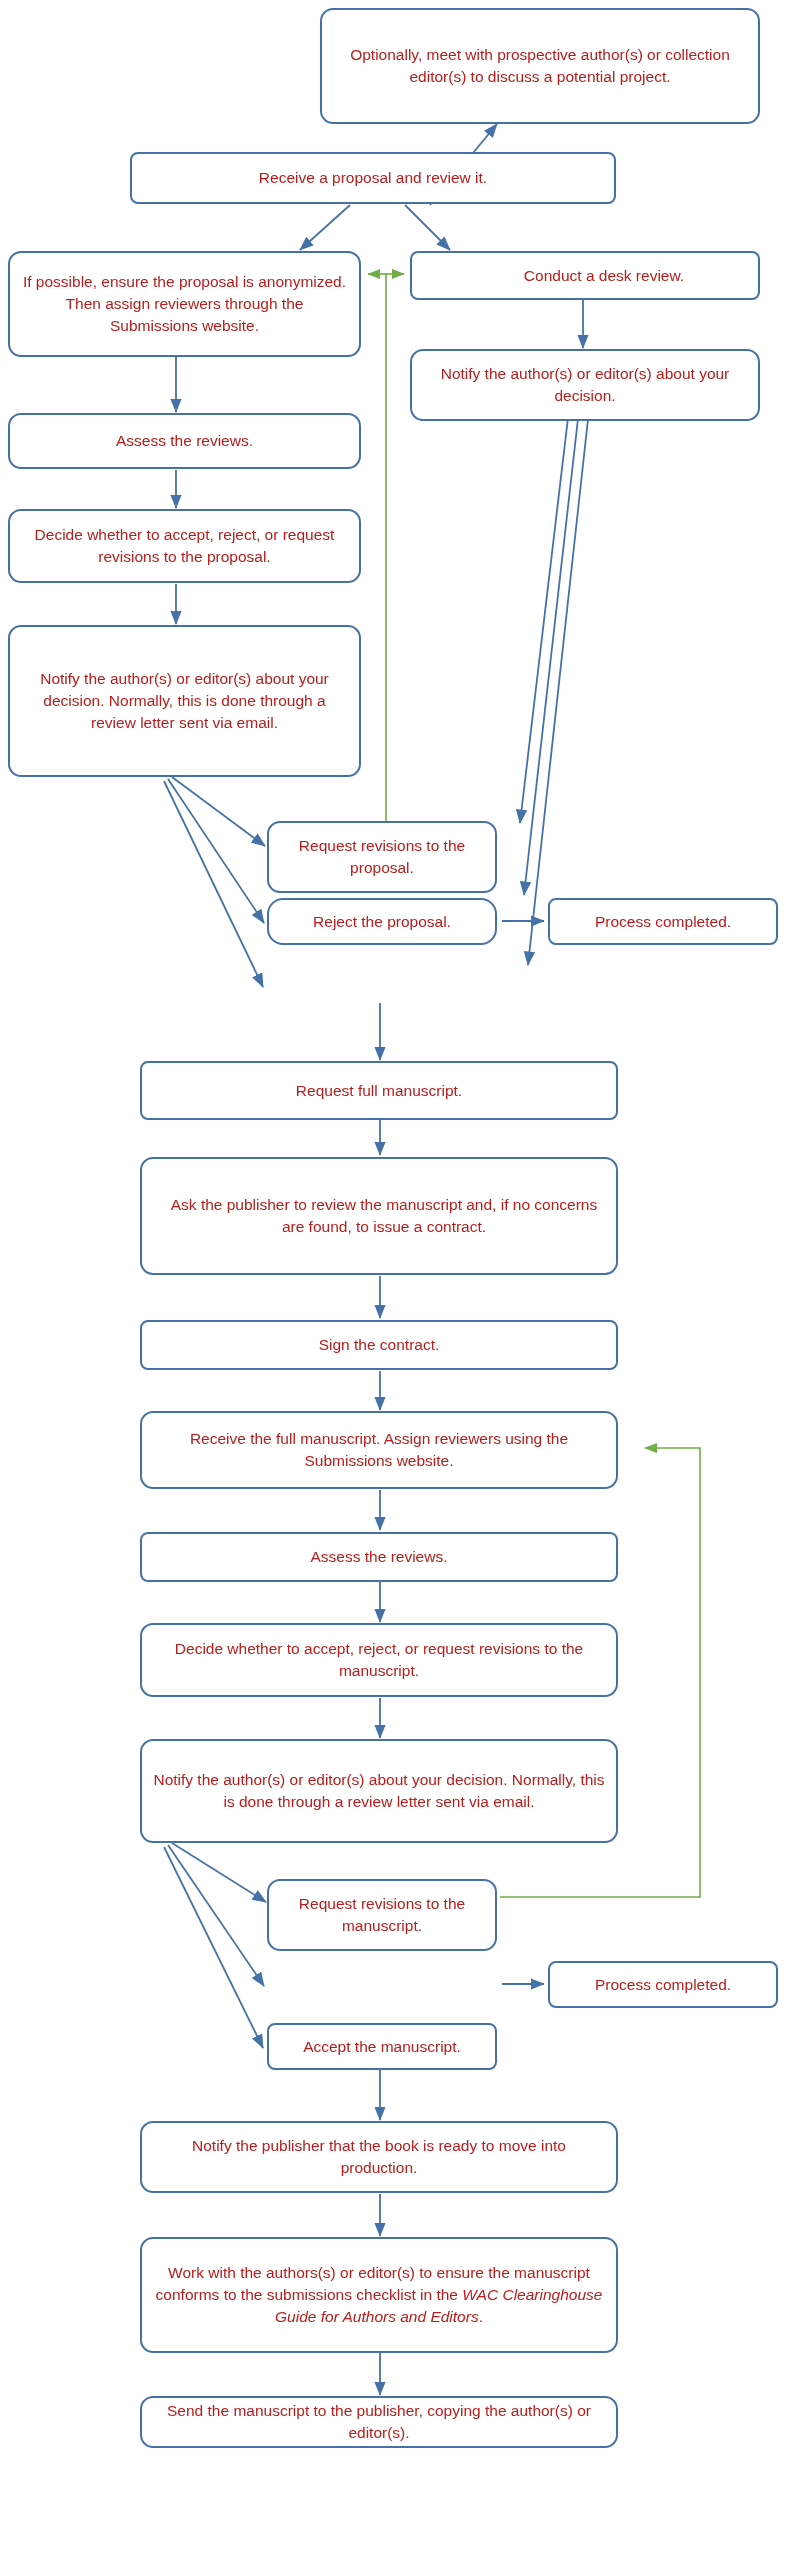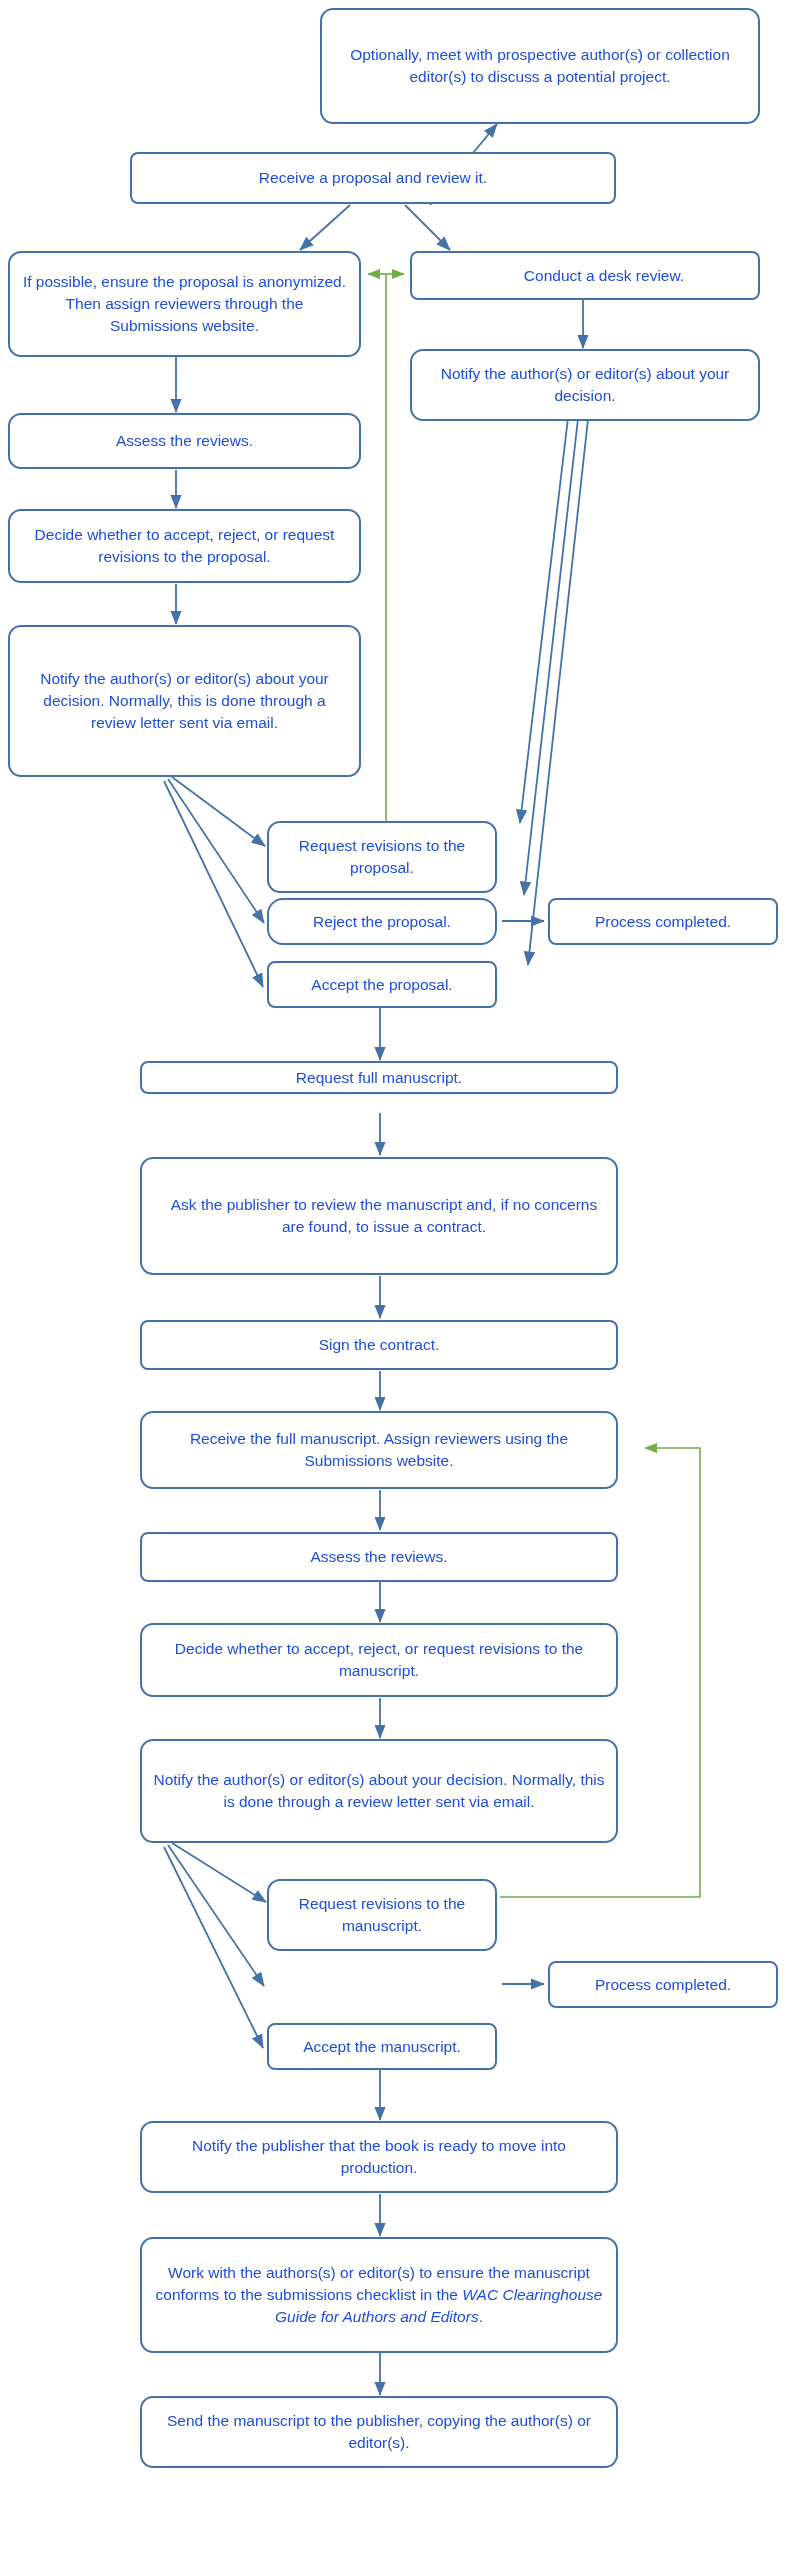--- a/index.html
+++ b/index.html
@@ -22,21 +22,21 @@
     width: 786px;
     height: 2560px;
     pointer-events: none;
   }
   .node {
     position: absolute;
     box-sizing: border-box;
     background: #ffffff;
     border: 2.5px solid #4472a8;
     border-radius: 13px;
-    color: #1d4ed8;
+    color: #b91c1c;
     font-size: 15.5px;
     line-height: 1.42;
     text-align: center;
     display: flex;
     align-items: center;
     justify-content: center;
     padding: 4px 10px;
     z-index: 2;
   }
   .node > span { display: block; width: 100%; }
@@ -150,29 +150,26 @@
   </div>
 
   <div class="node" style="left:267px; top:821px; width:230px; height:72px;">
     <span>Request revisions to the proposal.</span>
   </div>
 
   <div class="node" style="left:267px; top:898px; width:230px; height:47px; border-radius:16px;">
     <span>Reject the proposal.</span>
   </div>
 
-  <div class="node" style="left:267px; top:961px; width:230px; height:47px; border-radius:8px;">
-    <span>Accept the proposal.</span>
-  </div>
 
   <div class="node" style="left:548px; top:898px; width:230px; height:47px; border-radius:8px;">
     <span>Process completed.</span>
   </div>
 
-  <div class="node" style="left:140px; top:1061px; width:478px; height:33px; border-radius:8px;">
+  <div class="node" style="left:140px; top:1061px; width:478px; height:59px; border-radius:8px;">
     <span>Request full manuscript.</span>
   </div>
 
   <div class="node" style="left:140px; top:1157px; width:478px; height:118px;padding-left:20px;">
     <span>Ask the publisher to review the manuscript and, if no concerns are found, to issue a contract.</span>
   </div>
 
   <div class="node" style="left:140px; top:1320px; width:478px; height:50px; border-radius:8px;">
     <span>Sign the contract.</span>
   </div>
@@ -207,17 +204,17 @@
   </div>
 
   <div class="node" style="left:140px; top:2121px; width:478px; height:72px;">
     <span>Notify the publisher that the book is ready to move into production.</span>
   </div>
 
   <div class="node" style="left:140px; top:2237px; width:478px; height:116px;">
     <span><span>Work with the authors(s) or editor(s) to ensure the manuscript conforms to the submissions checklist in the </span><em>WAC Clearinghouse Guide for Authors and Editors</em><span>.</span></span>
   </div>
 
-  <div class="node" style="left:140px; top:2396px; width:478px; height:72px;">
+  <div class="node" style="left:140px; top:2396px; width:478px; height:52px;">
     <span>Send the manuscript to the publisher, copying the author(s) or editor(s).</span>
   </div>
 
 </div>
 
 </body></html>

